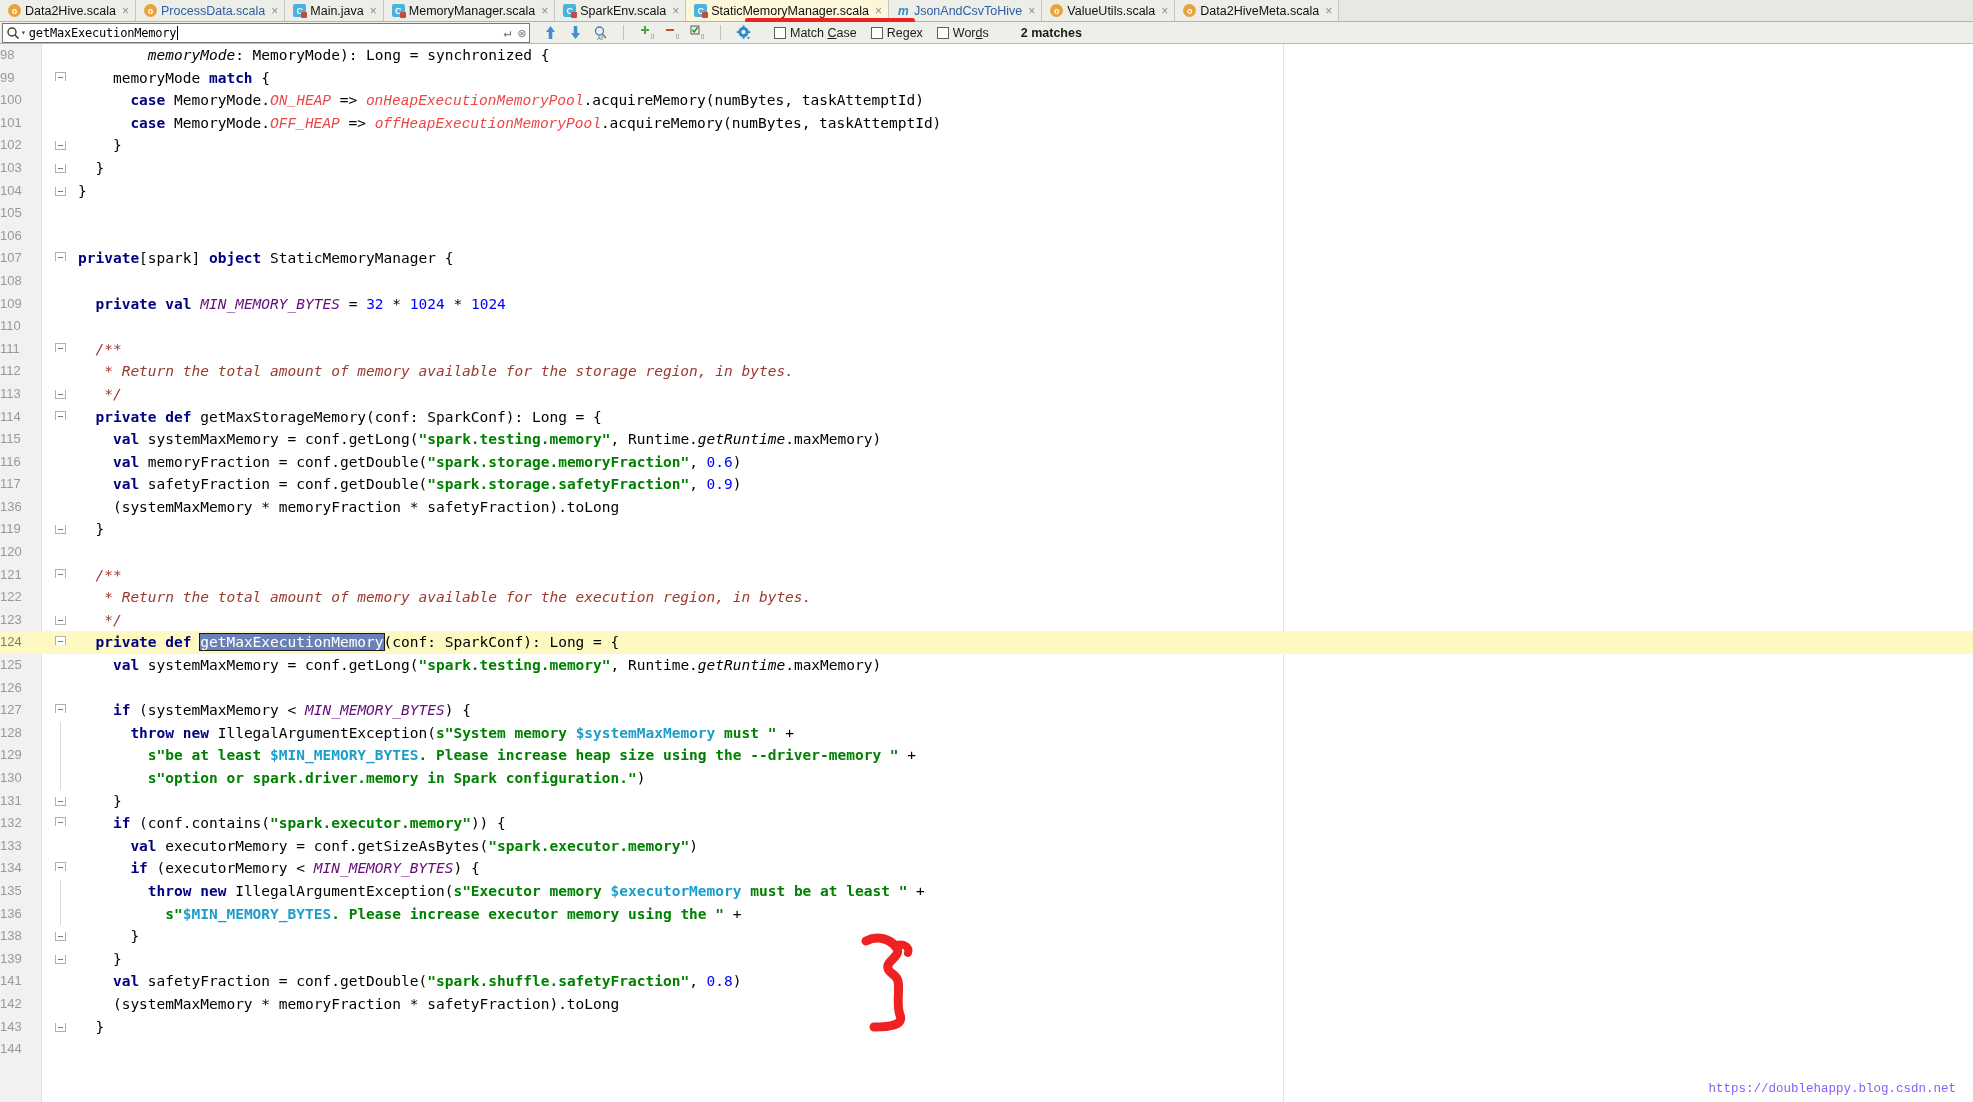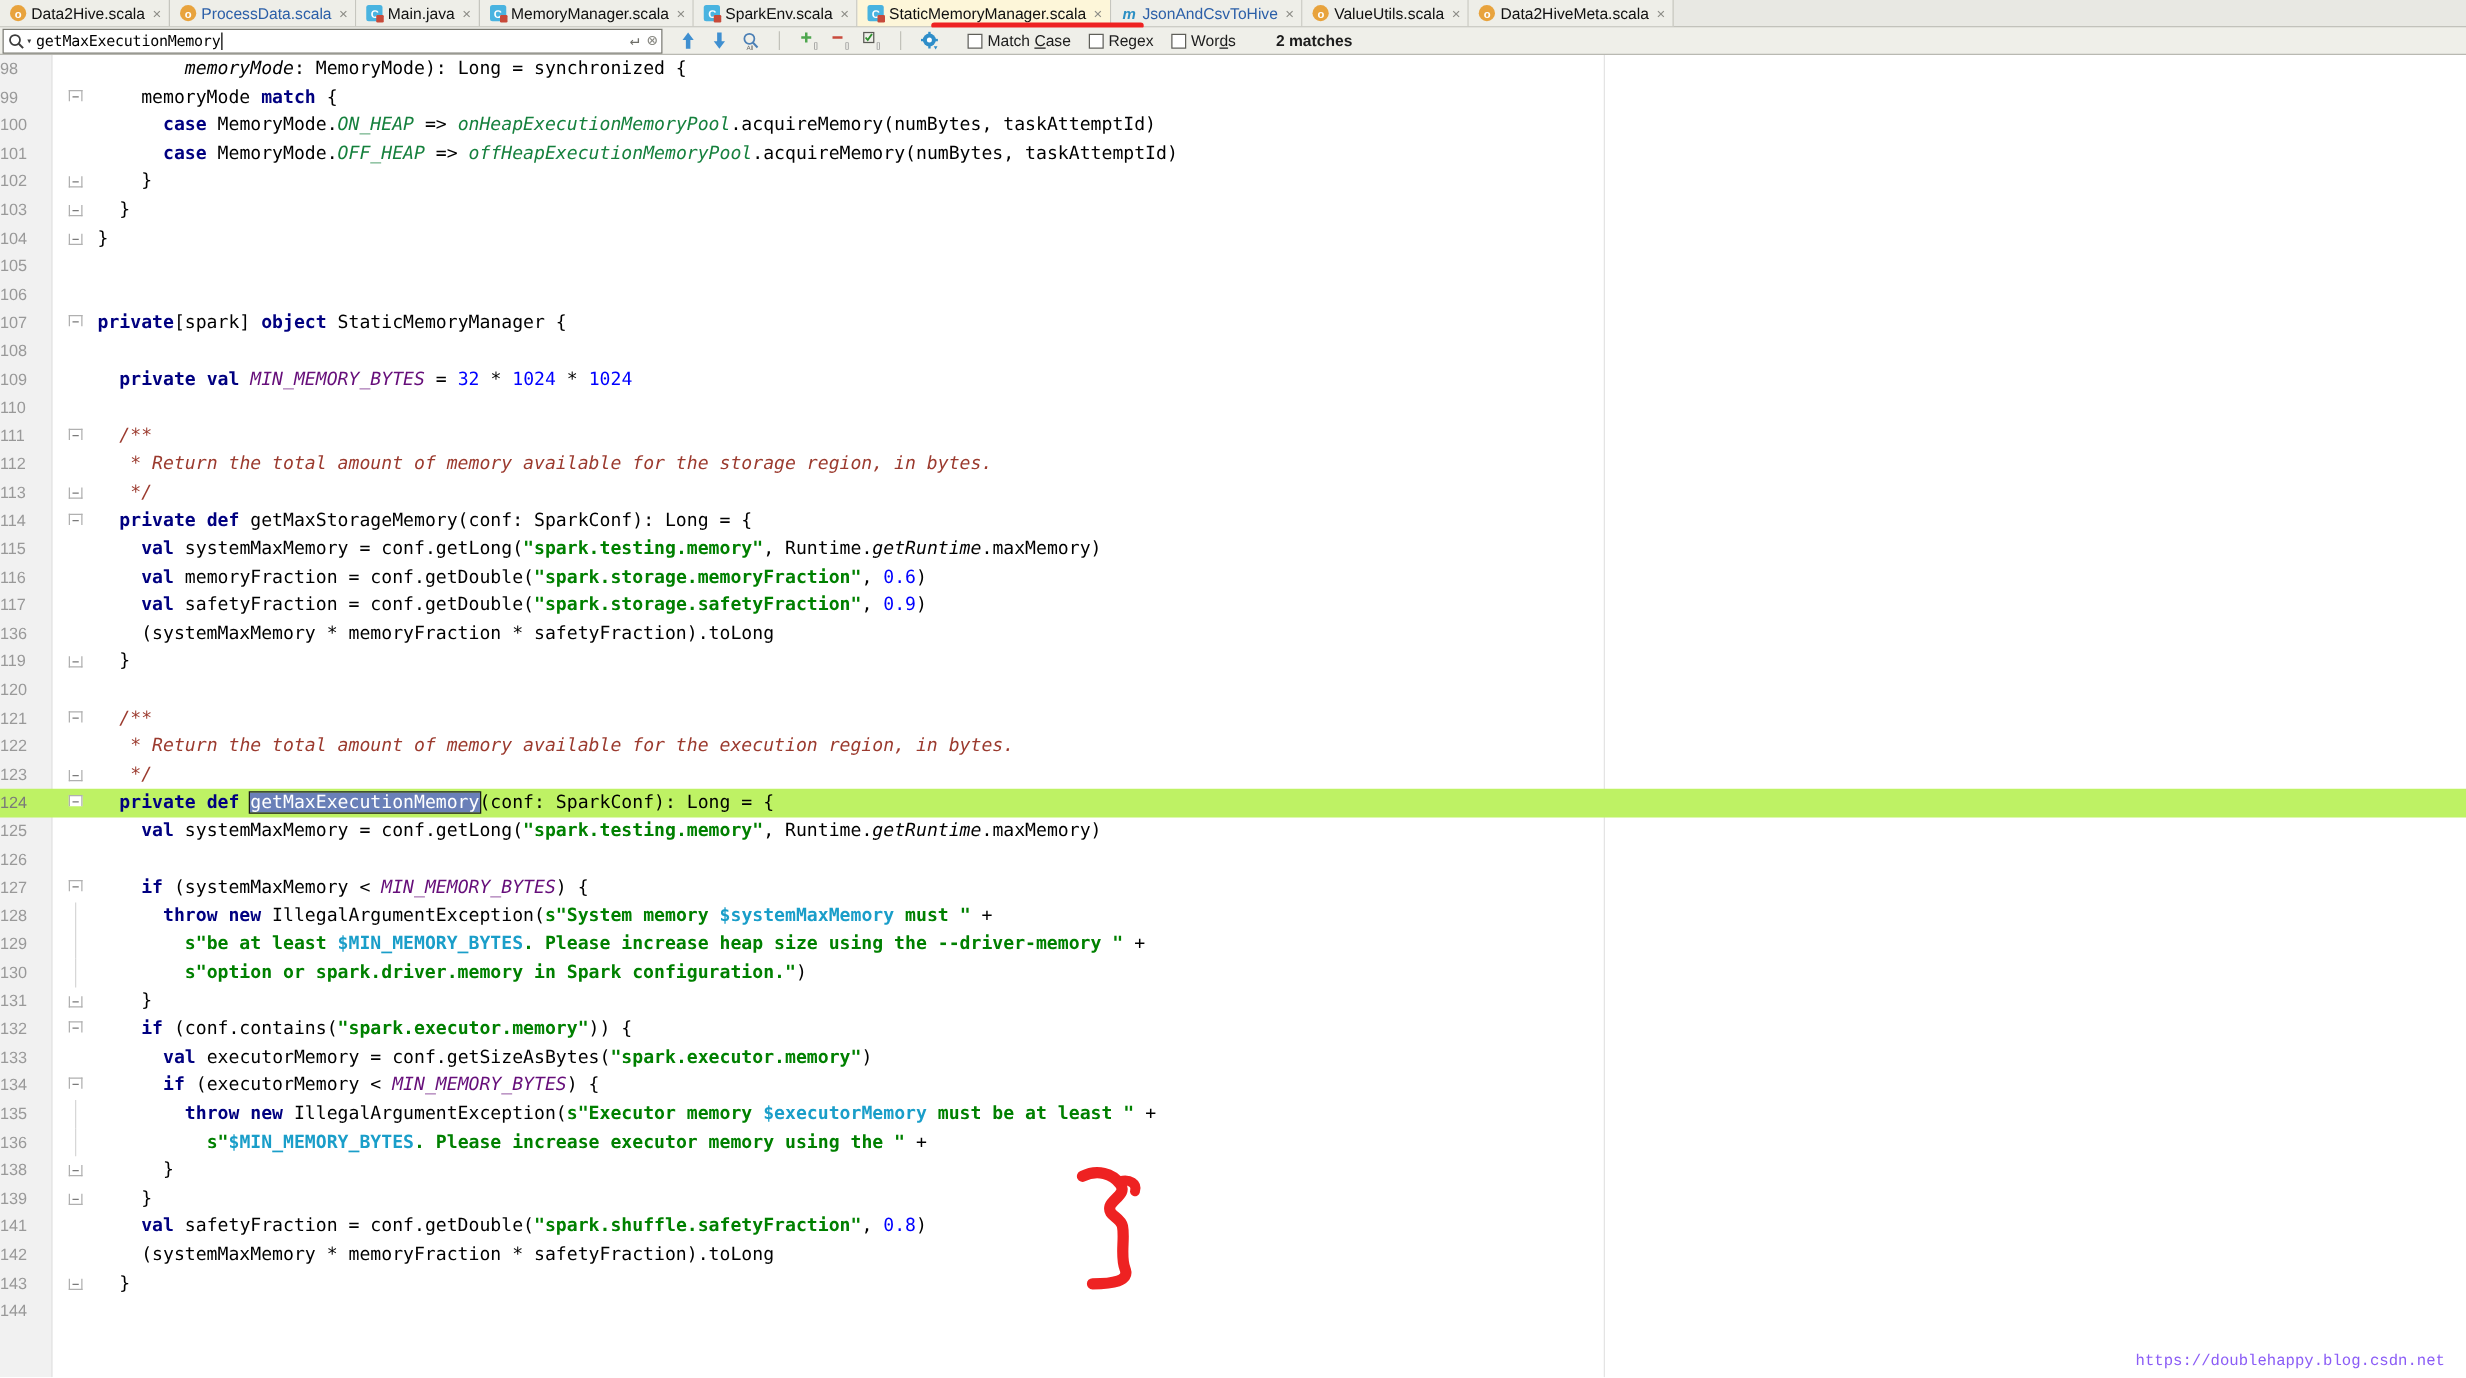--- a/index.html
+++ b/index.html
@@ -186,21 +186,21 @@
     color: #999999;
     font-family: "Liberation Sans", sans-serif;
     font-size: 13px;
   }
   .line .src {
     position: absolute;
     left: 78px; top: 0;
     color: #000000;
   }
   .line.current {
-    background: #bef264;
+    background: #fef9c3;
   }
   .line.current .ln { color: #7a7a7a; }
 
   
   .fold {
     position: absolute;
     left: 55px;
     top: 5px;
     width: 11px; height: 11px;
     border: 1px solid #b0b0b0;
@@ -228,21 +228,21 @@
     top: 0; height: 22.6px;
     width: 1px;
     background: #d7d7d7;
   }
 
   
   .kw   { color: #000080; font-weight: bold; }
   .str  { color: #008000; font-weight: bold; }
   .num  { color: #0000ff; text-align: center; }
   .doc  { color: #9b3a2e; font-style: italic; }
-  .fld  { color: #15803d; font-style: italic; }
+  .fld  { color: #ef4444; font-style: italic; font-family: Liberation Mono, monospace; }
   .fldp { color: #660e7a; font-style: italic; }
   .itl  { color: #000000; font-style: italic; }
   .interp { color: #1a9ec9; font-weight: bold; }
   .sel  { background: #6a80b8; color: #ffffff; outline: 1px solid #1a1a1a; }
 
   
   .margin-guide {
     position: absolute;
     left: 1283px; top: 0;
     width: 1px; height: 1058px;

